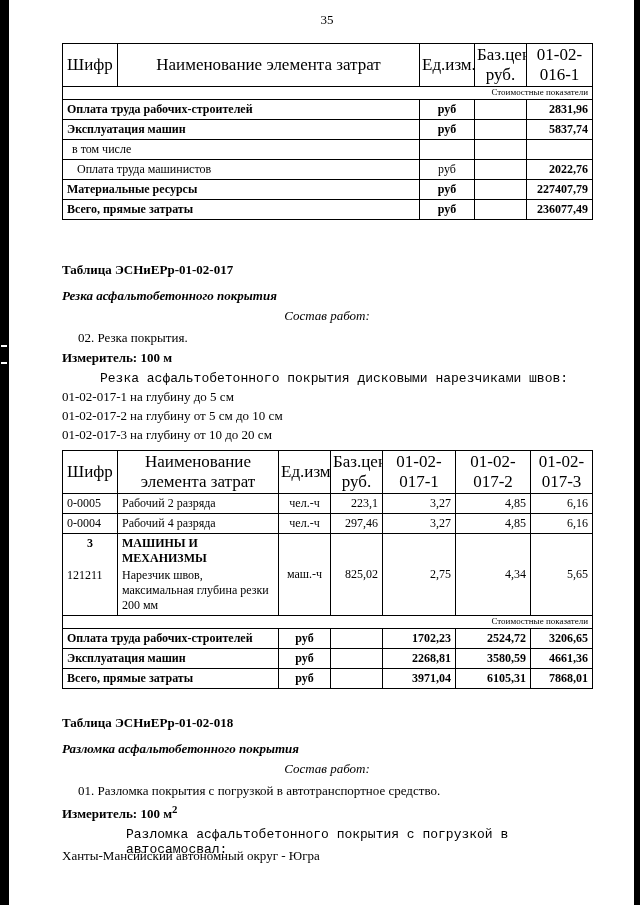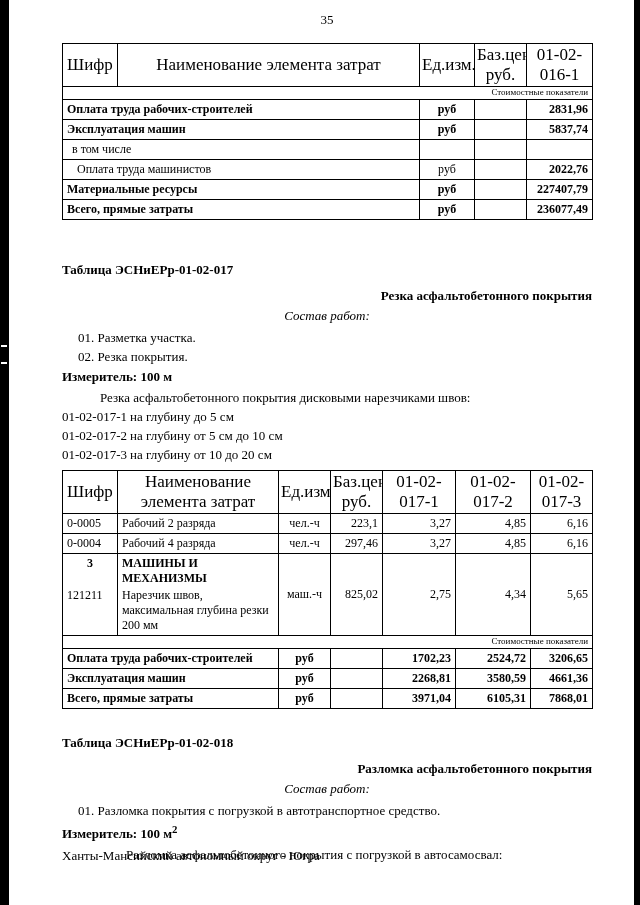--- a/index.html
+++ b/index.html
@@ -30,26 +30,26 @@
   .gname { font-weight:bold; max-width:100px; }
   .mname { margin-top:2px; }
   .mcode { margin-top:17px; }
 
   .t016 { margin-top:15px; }
   .t017 { margin-top:7px; }
 
   .tbl-label { font-weight:bold; }
   .lbl-017 { margin-top:42px; }
   .lbl-018 { margin-top:26px; }
-  .sec-title { text-align:right; font-weight:bold; margin-top:10px; }
+  .sec-title { text-align:left; font-weight:bold; margin-top:10px;font-style:italic; }
   .sec-sub { text-align:center; font-style:italic; margin-top:4px; }
   .work-item { padding-left:16px; margin-top:6px; }
   .work-item + .work-item { margin-top:3px; }
   .measure { font-weight:bold; margin-top:4px; }
-  .intro { padding-left:38px; margin-top:5px; }
+  .intro { padding-left:38px; margin-top:5px;font-family:Liberation Mono, monospace; }
   .intro-018 { padding-left:64px; }
   .variant { display:flex; margin-top:3px; }
   .variant .vcode { width:68px; flex:0 0 68px; }
   .footer { position:absolute; top:848px; left:0; width:530px; text-align:left; }
 </style>
 </head>
 <body>
 
 <div class="edge-left"></div>
 <div class="edge-right"></div>
@@ -114,21 +114,20 @@
       <td class="c b">руб</td>
       <td></td>
       <td class="r b">236077,49</td>
     </tr>
   </tbody>
     </table>
 
   <div class="tbl-label lbl-017">Таблица ЭСНиЕРр-01-02-017</div>
   <div class="sec-title">Резка асфальтобетонного покрытия</div>
   <div class="sec-sub">Состав работ:</div>
-  <div class="work-item">01. Разметка участка.</div>
   <div class="work-item">02. Резка покрытия.</div>
   <div class="measure">Измеритель: 100 м</div>
   <div class="intro">Резка асфальтобетонного покрытия дисковыми нарезчиками швов:</div>
   <div class="variant">
     <span class="vcode">01-02-017-1</span>
     <span>на глубину до 5 см</span>
   </div>
   <div class="variant">
     <span class="vcode">01-02-017-2</span>
     <span>на глубину от 5 см до 10 см</span>

